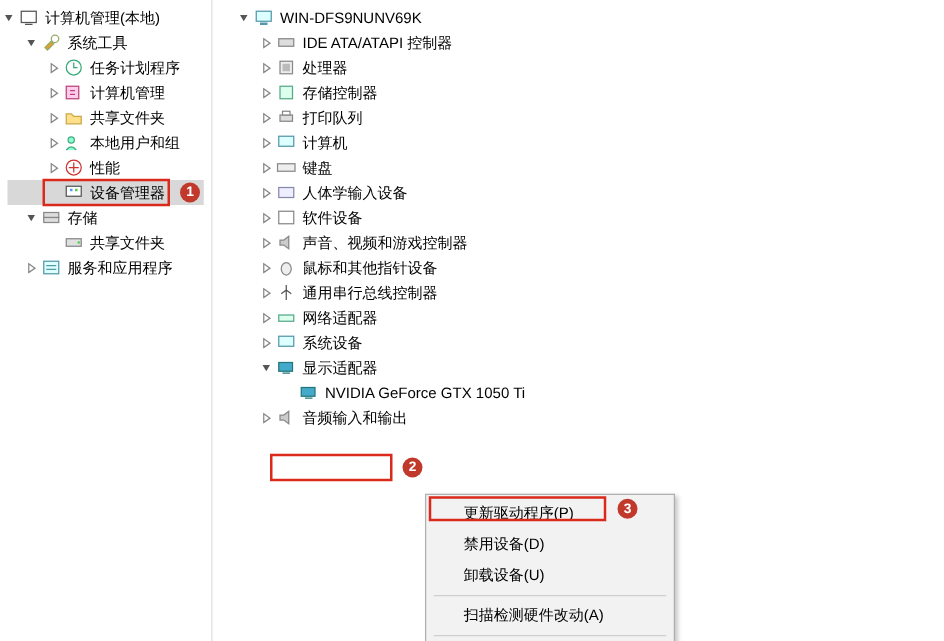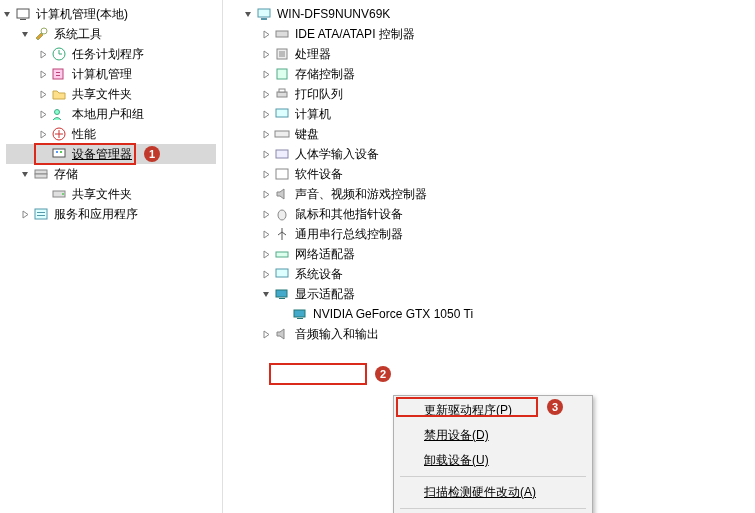--- a/index.html
+++ b/index.html
@@ -1,33 +1,33 @@
 <!DOCTYPE html>
 <html><head>
 <meta charset="utf-8">
 <style>
 * { box-sizing: border-box; margin: 0; padding: 0; font-family: "Microsoft YaHei", "Segoe UI", sans-serif; font-size: 12px; }
 body { background: #fff; width: 755px; height: 513px; overflow: hidden; display: flex; user-select: none; }
 
-.pane-left { width: 223px; height: 100%; border-right: 1px solid #e0e0e0; padding: 4px 0; }
+.pane-left { width: 170px; height: 100%; border-right: 1px solid #e0e0e0; padding: 4px 0; }
 .pane-right { flex: 1; height: 100%; padding: 4px 0; position: relative; }
 
 .tree-row { display: flex; align-items: center; height: 20px; line-height: 20px; white-space: nowrap; padding-right: 4px; }
 .tree-row.selected { background: #d8d8d8; }
 .indent { display: inline-block; width: 18px; height: 20px; flex: none; }
 .toggle { width: 14px; height: 20px; display: inline-flex; align-items: center; justify-content: center; color: #666; flex: none; cursor: pointer; }
 .toggle svg { display: block; }
 .icon { width: 16px; height: 16px; margin: 0 3px 0 1px; display: inline-flex; align-items: center; justify-content: center; flex: none; }
 .label { padding: 0 2px; }
 
 .hi-box { border: 2px solid #d92a1c; position: absolute; pointer-events: none; }
 .badge { position: absolute; width: 16px; height: 16px; border-radius: 50%; background: #c0392b; color: #fff; font-weight: bold; display: flex; align-items: center; justify-content: center; font-size: 11px; pointer-events: none; }
 
 .ctx-menu { position: absolute; background: #f2f2f2; border: 1px solid #b0b0b0; box-shadow: 2px 2px 4px rgba(0,0,0,.25); padding: 2px; }
-.ctx-item { padding: 4px 30px 4px 28px; white-space: nowrap; text-decoration: underline; }
+.ctx-item { padding: 4px 30px 4px 28px; white-space: nowrap; }
 .ctx-sep { height: 1px; background: #cfcfcf; margin: 3px 4px; }
 </style>
 </head>
 <body>
 
 <div class="pane-left">
   <div class="tree-row">
     <span class="toggle">
         <svg width="9" height="9">
           <path d="M1 2 L7 2 L4 7 Z" fill="#555"></path>
@@ -136,21 +136,21 @@
       </span>
     <span class="icon">
         <svg width="16" height="16">
           <circle cx="8" cy="8" r="6" fill="none" stroke="#c33"></circle>
           <path d="M4 8 L12 8 M8 4 L8 12" stroke="#c33"></path>
         </svg>
       </span>
     <span class="label">性能</span>
   </div>
 
-  <div class="tree-row selected" style="position:relative;margin:0 6px;text-decoration:underline;">
+  <div class="tree-row selected" style="position:relative;margin:0 6px;">
     <span style="width:30px;flex:none"></span>
     <span class="toggle" style="width:14px"></span>
     <span class="icon">
         <svg width="16" height="16">
           <rect x="2" y="3" width="12" height="8" fill="#fff" stroke="#555"></rect>
           <rect x="5" y="5" width="2" height="2" fill="#59f"></rect>
           <rect x="9" y="5" width="2" height="2" fill="#5c5"></rect>
         </svg>
       </span>
     <span class="label">设备管理器</span>

